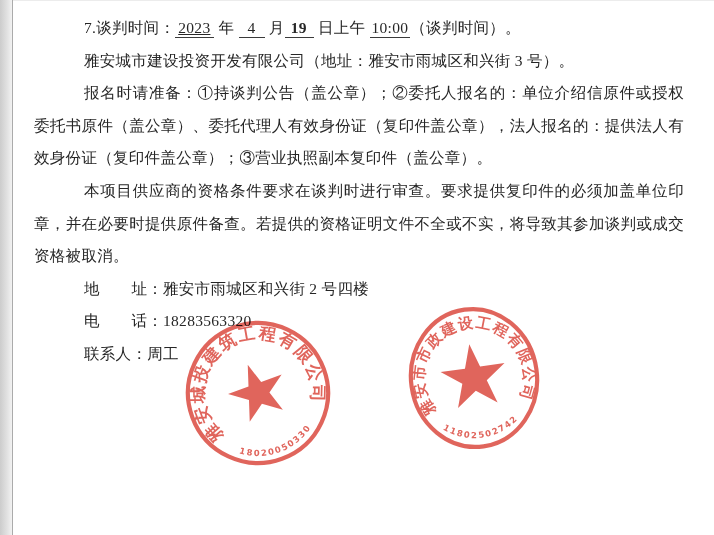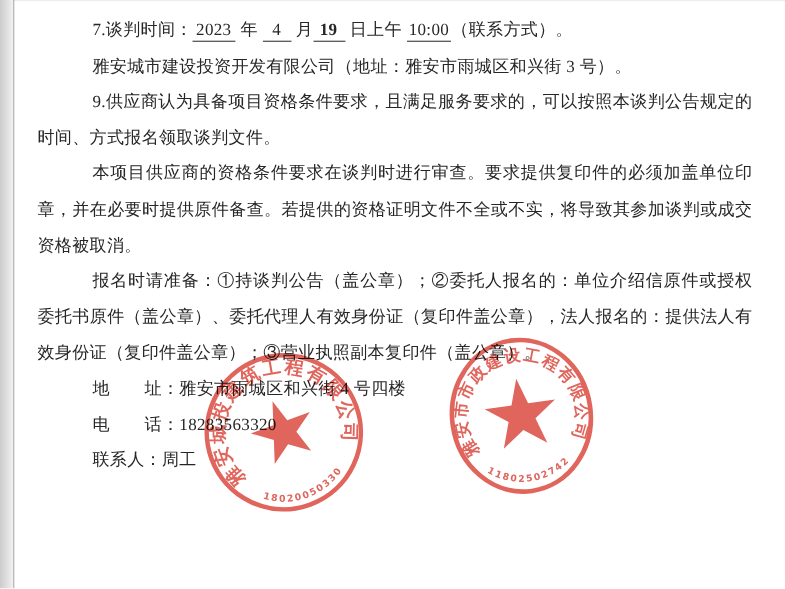--- a/index.html
+++ b/index.html
@@ -41,21 +41,21 @@
     line-height: 32.6px;
     text-align: justify;
     text-indent: 50px;
     letter-spacing: 0.3px;
   }
   .b { font-weight: normal; }
   .u {
     border-bottom: 1px solid #3a3a3a;
     padding-bottom: 1px;
   }
-  .u-year  { padding-left: 3px;  padding-right: 4px; }
+  .u-year  { padding-left: 3px;  padding-right: 4px; text-decoration: underline; }
   .u-month { padding-left: 9px;  padding-right: 9px; }
   .u-day   { padding-left: 6px;  padding-right: 7px; font-weight: bold; }
   .u-time  { padding-left: 2px;  padding-right: 2px; font-family: Liberation Serif, serif; }
 
   .stamp {
     position: absolute;
     mix-blend-mode: multiply;
     opacity: 0.88;
     pointer-events: none;
   }
@@ -78,34 +78,33 @@
 </style>
 </head>
 <body>
 
 <div class="page">
   <div class="scan-line-top"></div>
   <div class="scan-edge"></div>
 
   <div class="content">
 
-    <p><span class="b">7.谈判时间：</span><span class="u u-year">2023</span><span> 年 </span><span class="u u-month">4</span><span> 月</span><span class="u u-day">19</span><span> 日上午 </span><span class="u u-time">10:00</span><span>（联系方式）。</span></p>
+    <p><span class="b">7.谈判时间：</span><span class="u u-year">2023</span><span> 年 </span><span class="u u-month">4</span><span> 月</span><span class="u u-day">19</span><span> 日上午 </span><span class="u u-time">10:00</span><span>（谈判时间）。</span></p>
 
 
     <p class="b"><span>雅安城市建设投资开发有限公司（地址：雅安市雨城区和兴街 3 号）。</span></p>
 
-    <p><span>9.供应商认为具备项目资格条件要求，且满足服务要求的，可以按照本谈判公告规定的时间、方式报名领取谈判文件。</span></p>
+
+    <p><span>报名时请准备：</span><span class="b">①持谈判公告（盖公章）；②委托人报名的：单位介绍信原件或授权委托书原件（盖公章）、委托代理人有效身份证（复印件盖公章），法人报名的：提供法人有效身份证（复印件盖公章）；③营业执照副本复印件（盖公章）。</span></p>
 
     <p><span>本项目供应商的资格条件要求在谈判时进行审查。要求提供复印件的必须加盖单位印章，并在必要时提供原件备查。若提供的资格证明文件不全或不实，将导致其参加谈判或成交资格被取消。</span></p>
 
-    <p><span>报名时请准备：</span><span class="b">①持谈判公告（盖公章）；②委托人报名的：单位介绍信原件或授权委托书原件（盖公章）、委托代理人有效身份证（复印件盖公章），法人报名的：提供法人有效身份证（复印件盖公章）；③营业执照副本复印件（盖公章）。</span></p>
 
 
-
-    <p><span>地　　址：</span><span>雅安市雨城区和兴街 4 号四楼</span></p>
+    <p><span>地　　址：</span><span>雅安市雨城区和兴街 2 号四楼</span></p>
 
     <p><span>电　　话：</span><span>18283563320</span></p>
 
     <p><span>联系人：</span><span>周工</span></p>
 
   </div>
 
   <svg class="stamp stamp-left" width="150" height="150" viewBox="-75 -75 150 150">
     <g transform="rotate(-20)" fill="#dc4f45" stroke="#dc4f45">
       <circle class="seal-ring" r="70" stroke="#dc4f45"></circle>

